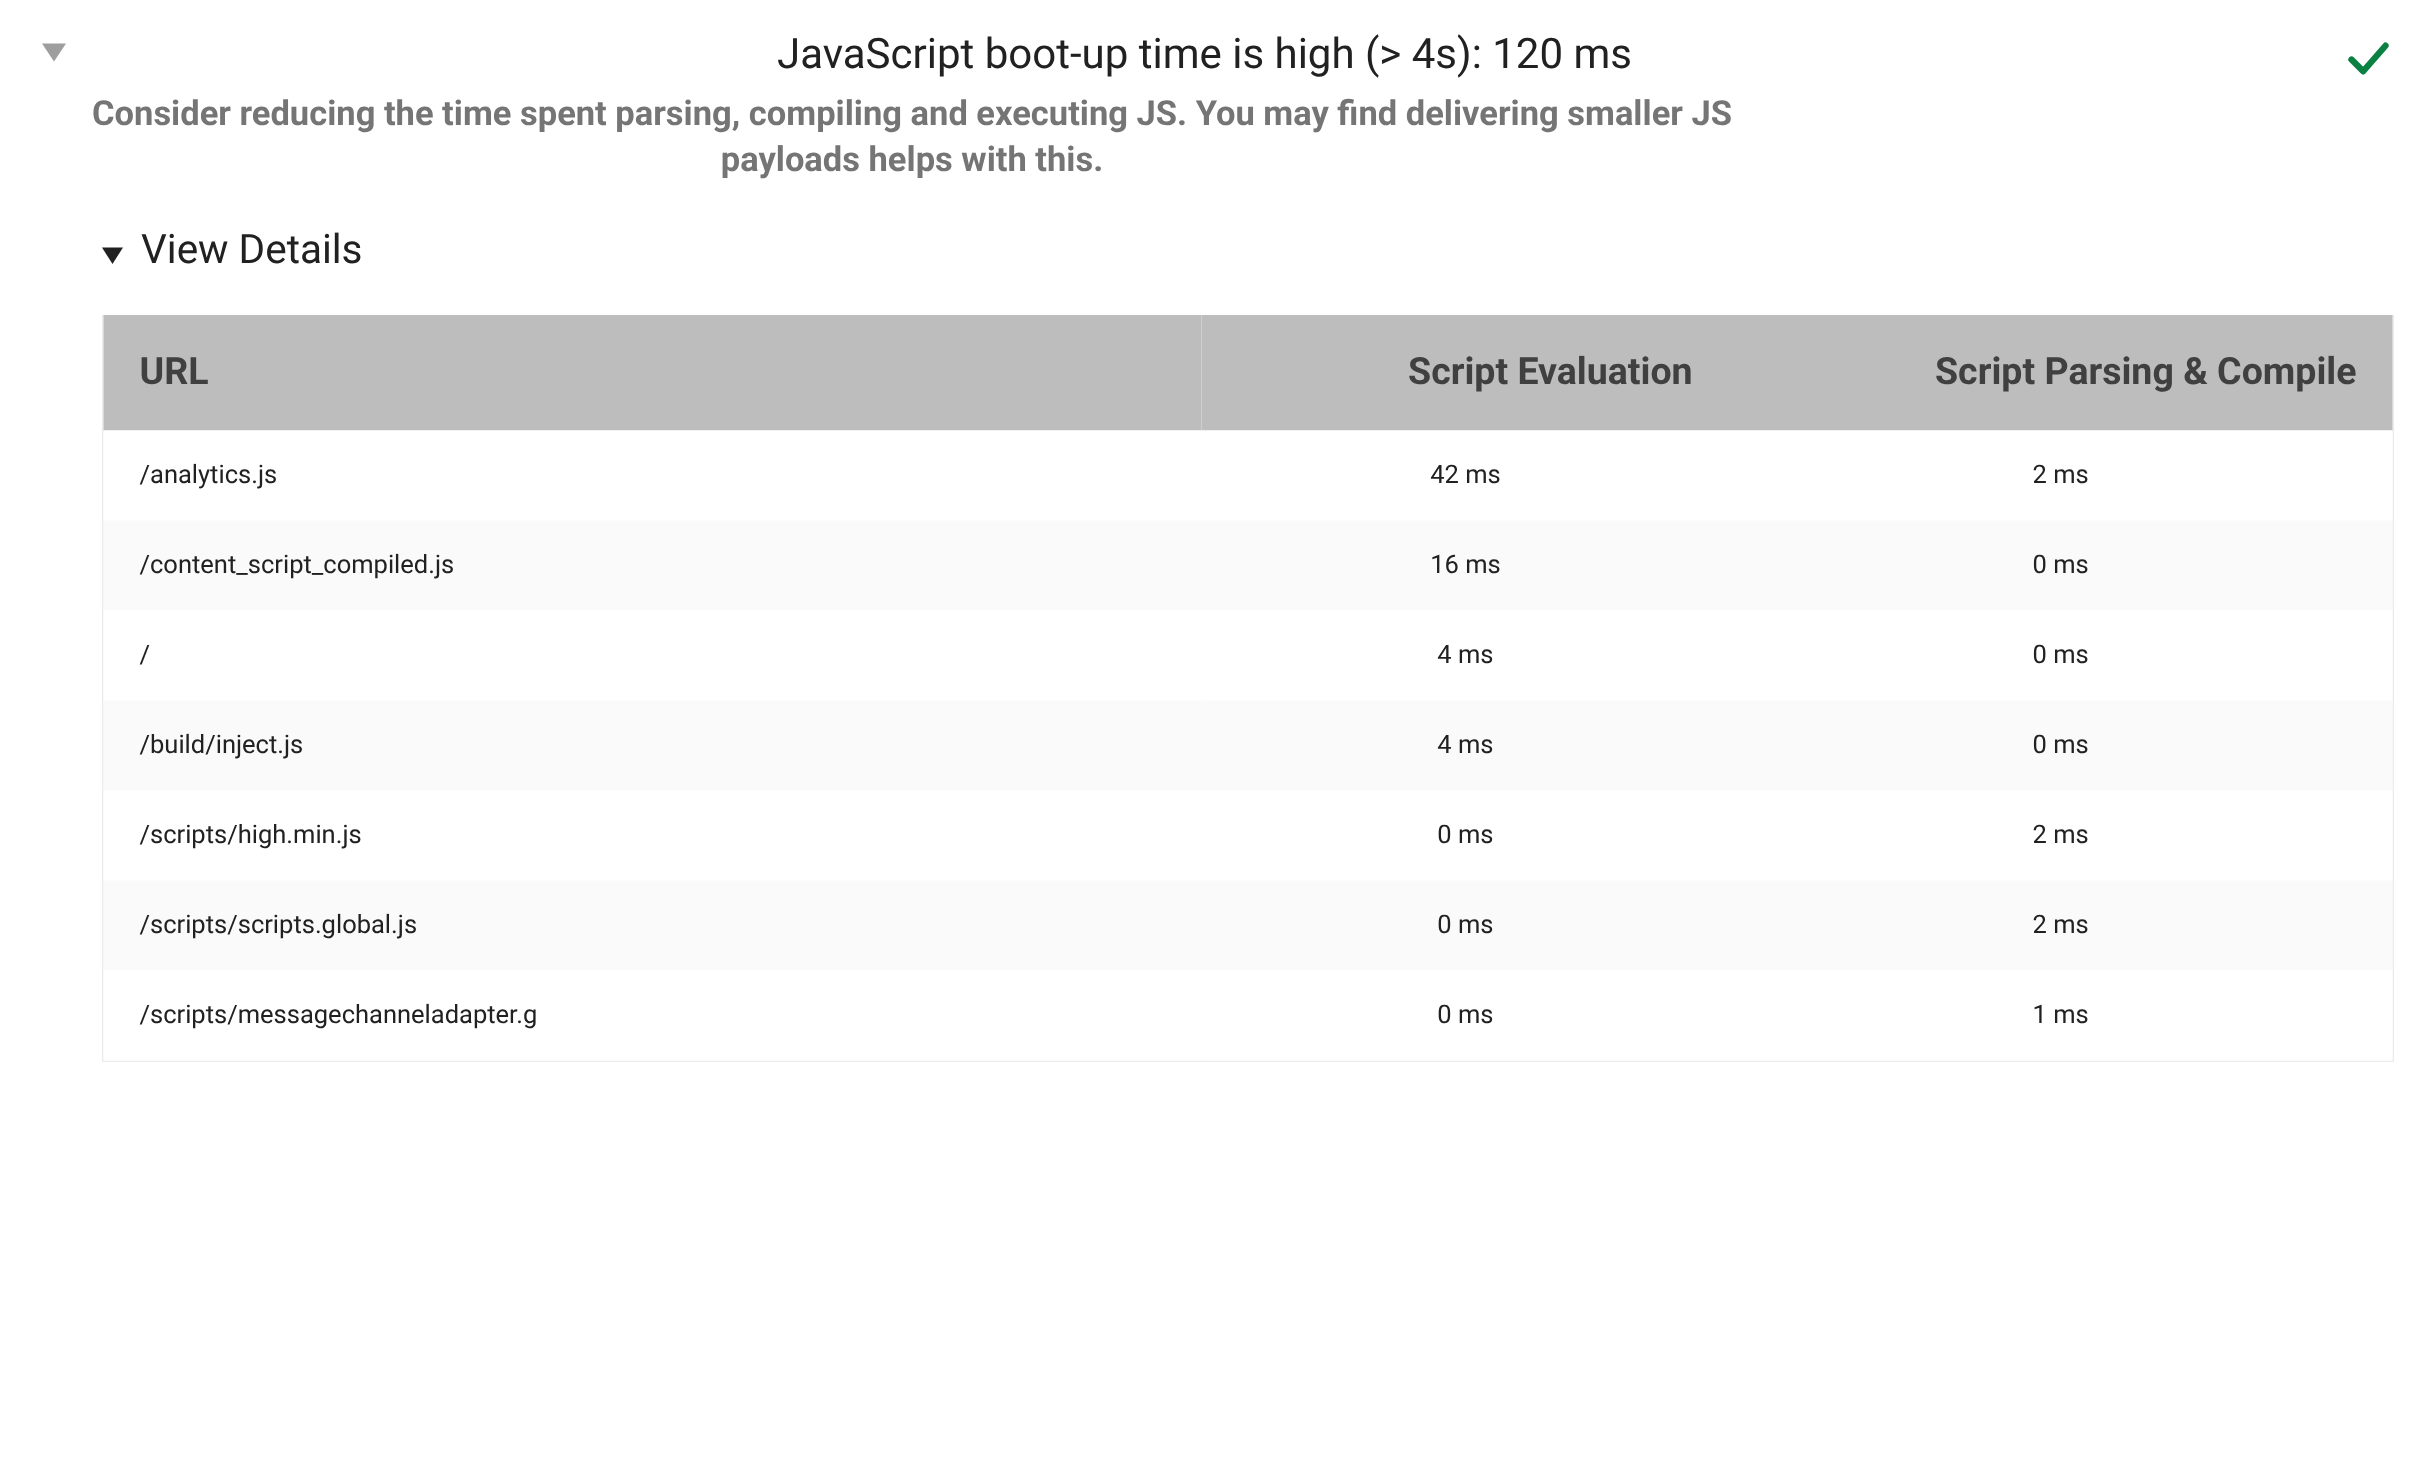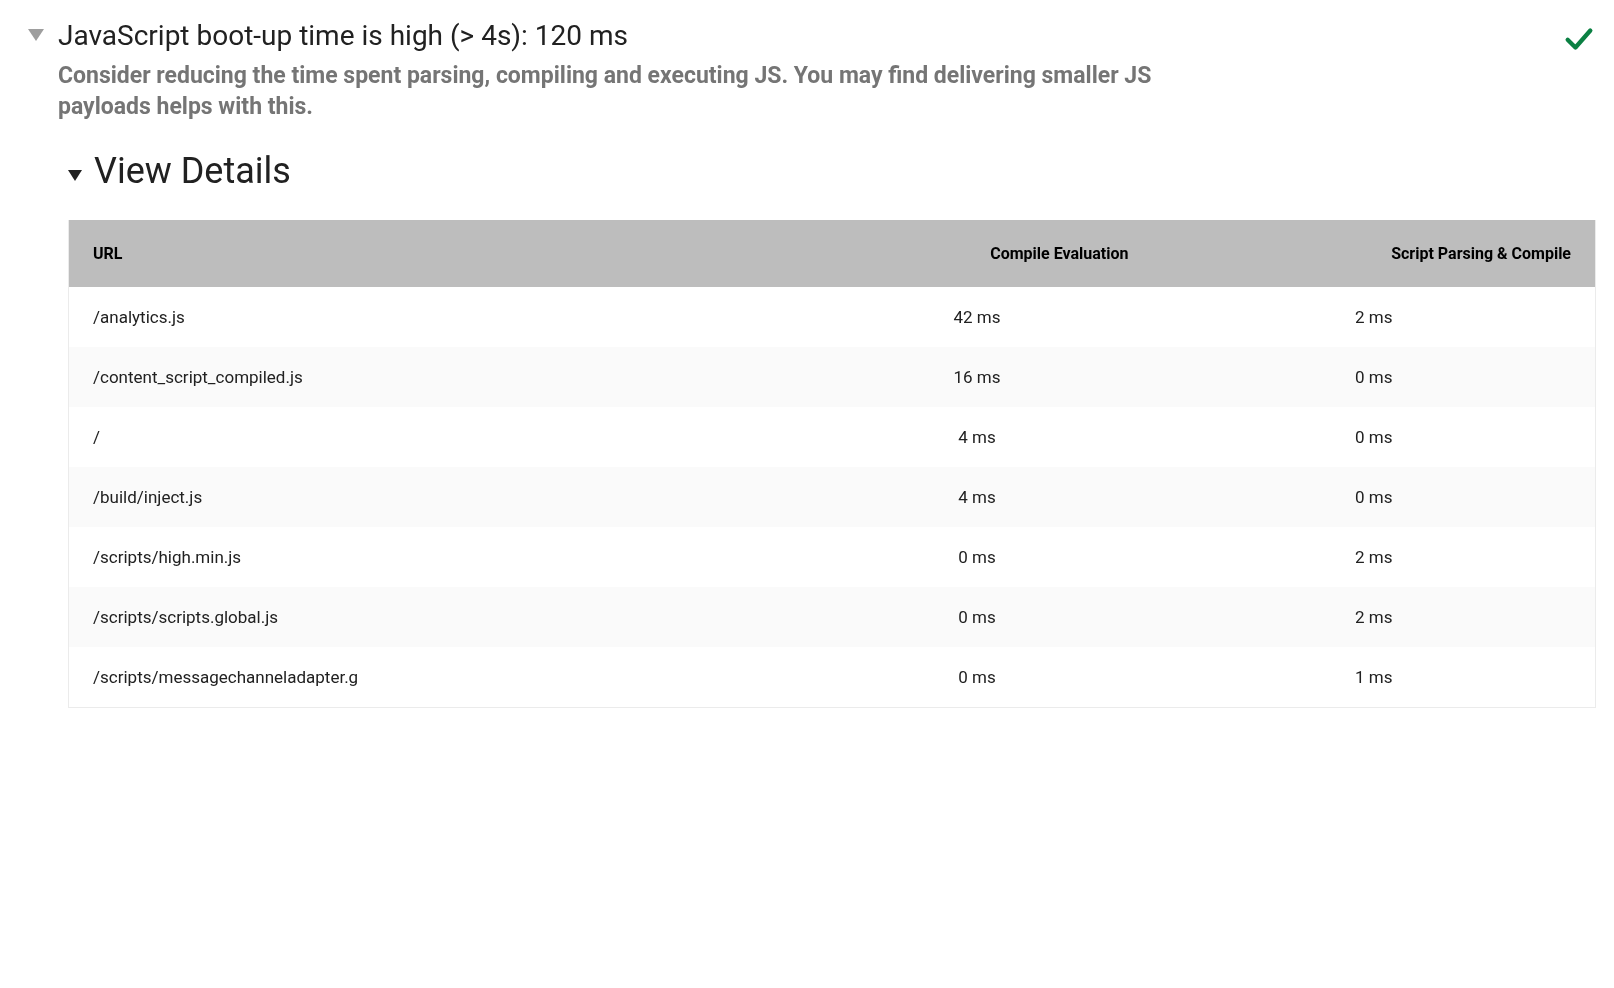--- a/index.html
+++ b/index.html
@@ -26,20 +26,21 @@
     }
     .triangle-icon.dark {
       border-top-color: #212121;
       border-left-width: 7px;
       border-right-width: 7px;
       border-top-width: 11px;
       margin-top: 9px;
     }
     .audit-title-block {
       flex: 1;
+      text-align: center;
     }
     .audit-title {
       font-size: 28px;
       font-weight: 400;
       color: #212121;
       line-height: 1.3;
     }
     .audit-desc {
       color: #757575;
       font-size: 23px;
@@ -59,38 +60,38 @@
       margin-top: 28px;
     }
     .view-details {
       display: flex;
       align-items: center;
       gap: 12px;
       cursor: pointer;
       user-select: none;
     }
     .view-details-text {
-      font-size: 36px;
+      font-size: 27px;
       font-weight: 400;
       color: #212121;
     }
     .table-wrap {
       margin-top: 28px;
       border: 1px solid #ebebeb;
       border-top: none;
     }
     table {
       width: 100%;
       border-collapse: collapse;
     }
     thead th {
       background: #bdbdbd;
-      color: #000000;
+      color: #404040;
       font-weight: 700;
-      font-size: 16px;
+      font-size: 25px;
       padding: 24px 24px;
       border: none;
       text-align: left;
     }
     thead th.num { text-align: right; }
     tbody td {
       font-size: 17px;
       color: #212121;
       padding: 20px 24px;
       border: none;
@@ -125,21 +126,21 @@
   <div class="table-wrap">
     <table>
       <colgroup>
         <col class="col-url">
           <col class="col-eval">
           <col class="col-parse">
       </colgroup>
       <thead>
         <tr>
           <th>URL</th>
-          <th class="num">Compile Evaluation</th>
+          <th class="num">Script Evaluation</th>
           <th class="num">Script Parsing &amp; Compile</th>
         </tr>
       </thead>
       <tbody id="table-body">
 
       <tr>
             <td>/analytics.js</td>
             <td class="num">42 ms</td>
             <td class="num">2 ms</td>
           </tr>

